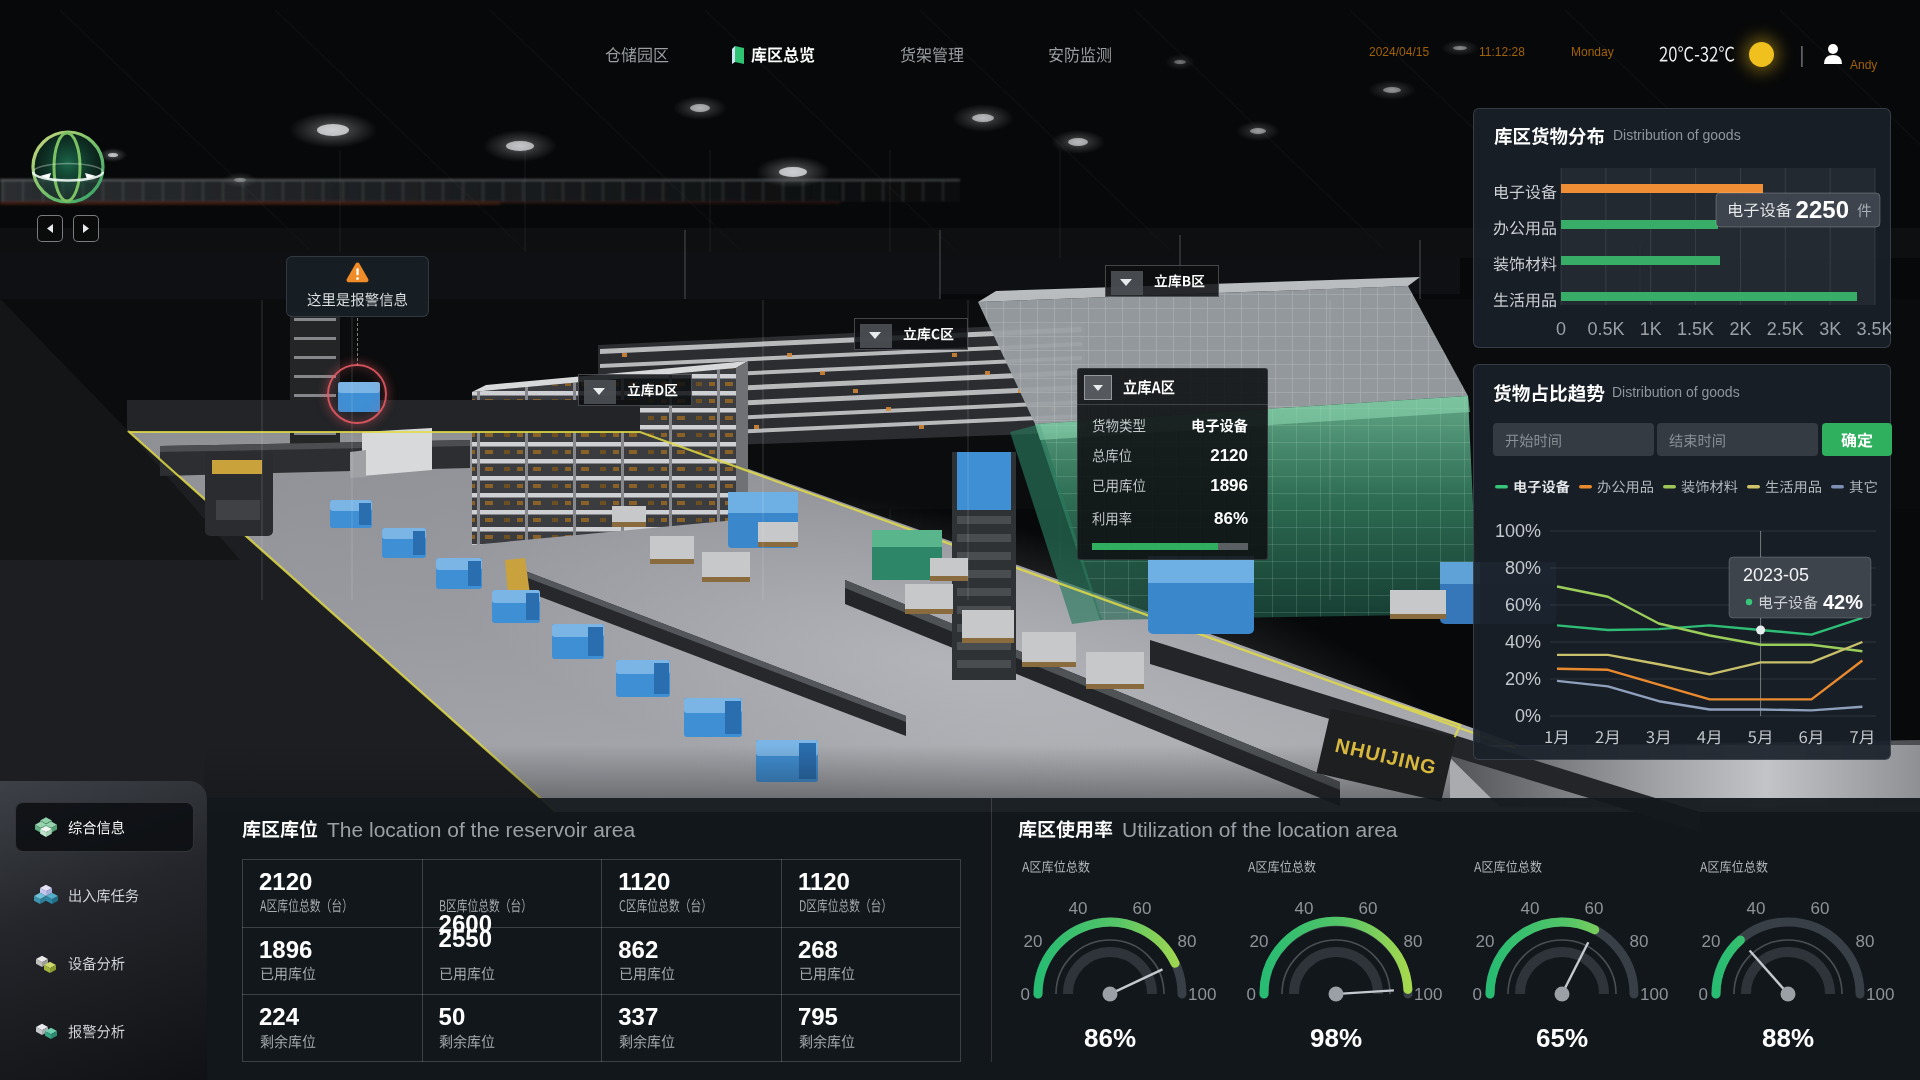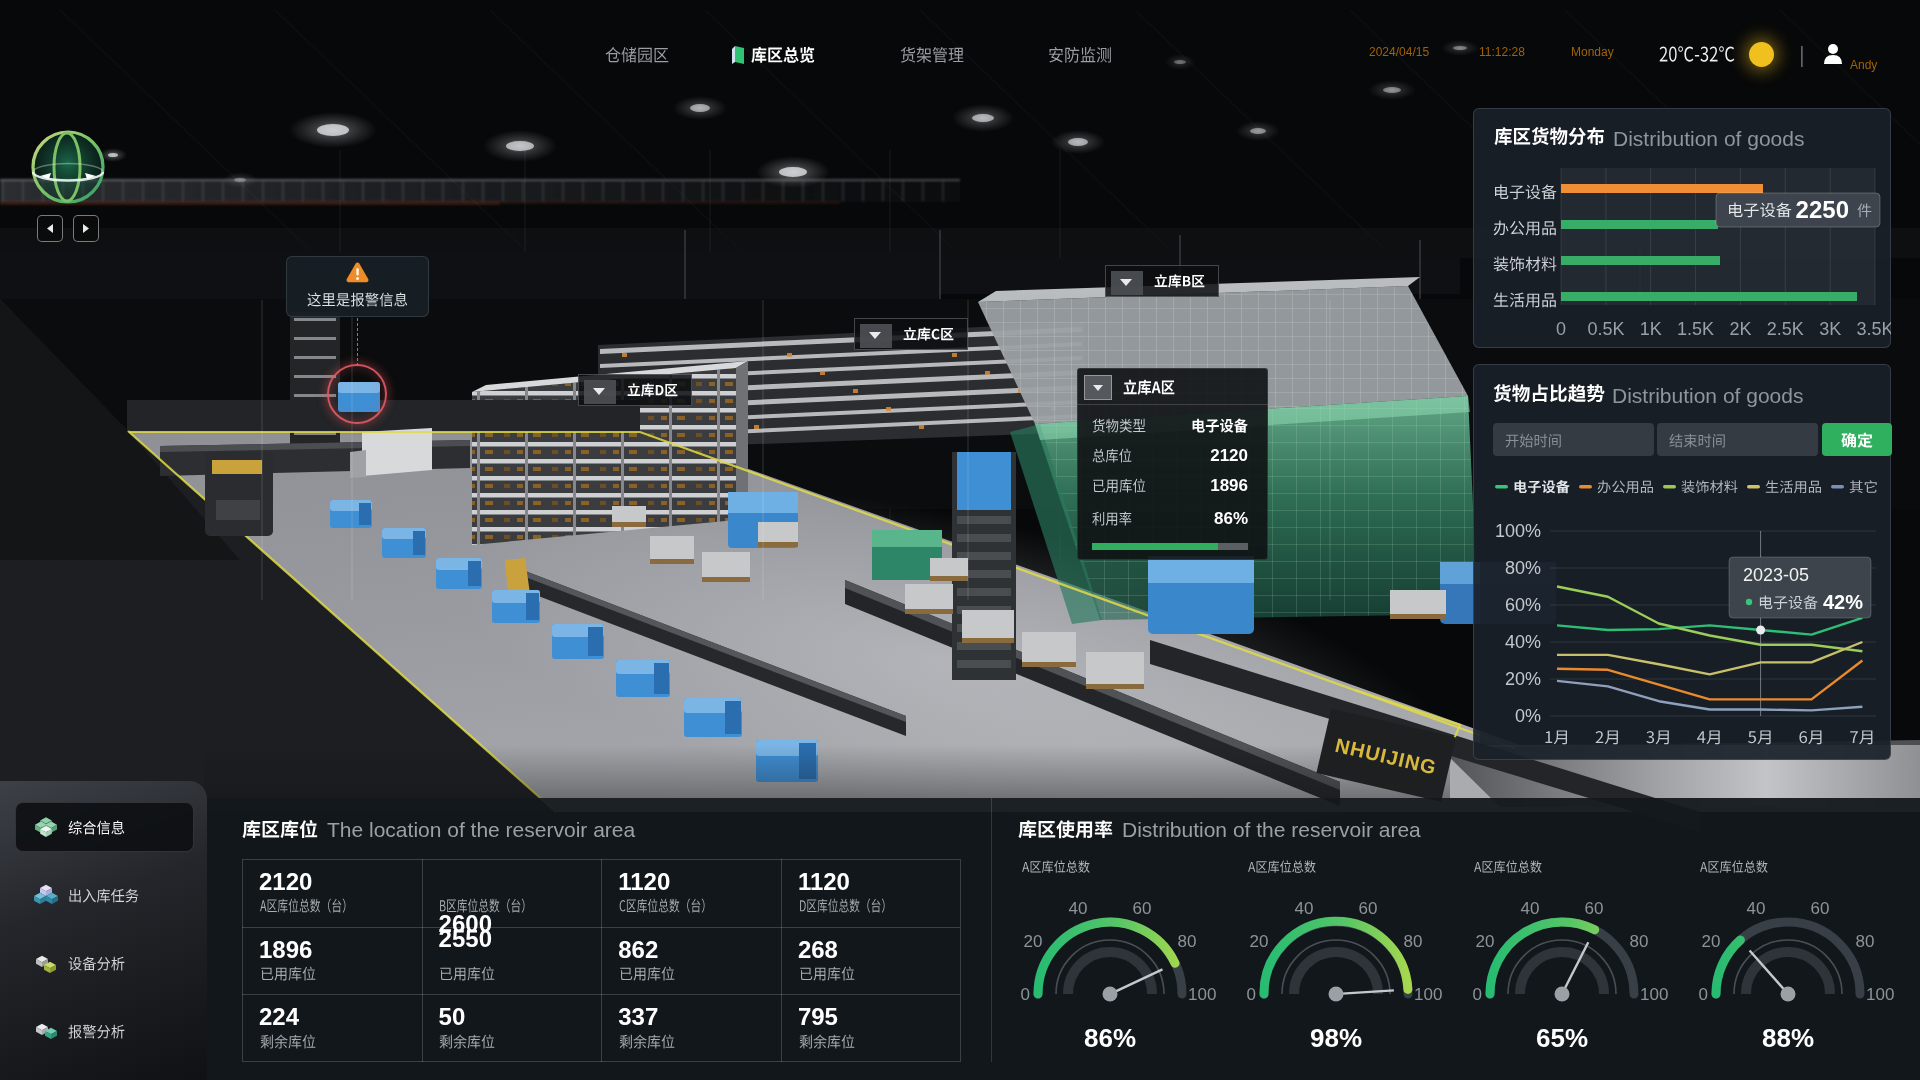--- a/index.html
+++ b/index.html
@@ -1,21 +1,21 @@
 <!DOCTYPE html>
 <html><head><meta charset="utf-8">
 <style>
 * { margin:0; padding:0; box-sizing:border-box; }
 html,body { width:1920px; height:1080px; overflow:hidden; background:#060708;
   font-family:"Liberation Sans", sans-serif; }
 .abs { position:absolute; }
 #stage { position:relative; width:1920px; height:1080px; }
 .tr { color:#a16207; font-size:12px; }
 .panel { background:rgba(26,33,41,0.92); border:1px solid rgba(130,140,150,0.28); border-radius:6px; }
-.psub { color:#8f969b; font-size:21px; }
+.psub { color:#8f969b; font-size:14px; }
 .zlabel { position:absolute; height:32px; background:rgba(12,14,16,0.85); border:1px solid rgba(150,155,160,0.4); }
 .zbtn { position:absolute; left:5px; top:5px; width:32px; height:24px; background:rgba(76,80,84,0.9); }
 .gval { position:absolute; color:#fff; font-size:26px; font-weight:600; width:120px; text-align:center; }
 .tnum { position:absolute; color:#fff; font-size:24px; font-weight:bold; }
 </style></head><body>
 <div id="stage">
 <svg class="abs" style="left:0;top:0" width="1920" height="1080" viewBox="0 0 1920 1080">
 <defs>
 <radialGradient id="lamp" cx="0.5" cy="0.5" r="0.5">
  <stop offset="0" stop-color="rgba(250,250,252,0.9)"></stop>
@@ -700,21 +700,21 @@
     </svg>
 <div class="abs" style="left:780.9px;top:994.3px;width:1px;height:67.7px;background:rgba(255,255,255,0.18)"></div>
 <div class="abs" style="left:780.9px;top:994.3px;width:179.6px;height:1px;background:rgba(255,255,255,0.18)"></div>
 <div class="tnum" style="left:797.9px;top:1003.3px">795</div>
 <svg class="abs" style="left:798.5px;top:1031.5px" width="56.0" height="19.5" viewBox="0 0 56.0 19.5">
       <path fill="#a9aeb3" transform="translate(0,15.3) scale(0.01400,-0.01500)" d="M689 720H757V165H689ZM194 552H253V234H194ZM847 830H920V16Q920 -19 910 -37Q901 -55 879 -65Q857 -73 820 -75Q783 -78 722 -78Q720 -63 713 -43Q707 -22 698 -6Q742 -7 777 -7Q812 -8 824 -7Q837 -6 842 -2Q847 3 847 16ZM72 480H225V425H72ZM55 644H644V580H55ZM313 768 384 779V-75H313ZM56 319Q90 326 133 336Q175 345 224 357L230 307Q189 295 149 285Q110 274 73 263ZM324 298 378 278Q345 215 297 153Q250 92 196 40Q143 -12 92 -47Q87 -38 78 -27Q69 -17 60 -7Q50 3 42 9Q93 39 146 85Q199 132 246 187Q293 243 324 298ZM585 503 629 460Q596 438 556 418Q515 399 480 386Q477 395 471 407Q466 420 460 428Q494 444 529 464Q564 484 585 503ZM545 836 598 781Q551 766 492 754Q432 743 366 734Q300 726 233 721Q166 715 103 713Q101 725 95 742Q90 760 83 772Q144 776 209 781Q273 787 336 795Q399 803 452 813Q506 823 545 836ZM441 552H498V313Q498 299 501 295Q505 291 518 291Q522 291 533 291Q544 291 556 291Q567 291 572 291Q580 291 584 296Q588 300 590 316Q593 331 594 362Q602 355 617 350Q631 344 643 341Q639 282 625 261Q611 240 580 240Q574 240 559 240Q545 240 530 240Q516 240 510 240Q468 240 454 255Q441 270 441 313ZM365 266Q380 257 407 239Q434 221 466 198Q499 176 531 153Q562 131 588 112Q613 93 626 84L584 22Q569 36 544 58Q518 79 489 103Q459 127 429 151Q398 175 371 195Q345 215 327 227ZM1239 534H1760V465H1239ZM1095 338H1913V267H1095ZM1647 170 1708 208Q1747 178 1788 142Q1830 105 1867 69Q1903 33 1926 4L1861 -40Q1839 -11 1804 26Q1768 63 1727 101Q1686 139 1647 170ZM1273 205 1343 179Q1313 138 1275 97Q1236 56 1195 20Q1154 -16 1115 -43Q1109 -36 1098 -27Q1088 -17 1077 -8Q1065 2 1057 7Q1116 45 1175 97Q1233 150 1273 205ZM1465 504H1544V10Q1544 -23 1534 -40Q1524 -58 1500 -67Q1477 -76 1438 -78Q1399 -81 1339 -80Q1337 -69 1332 -57Q1327 -44 1321 -31Q1315 -18 1309 -8Q1340 -9 1367 -9Q1395 -10 1415 -9Q1436 -9 1444 -9Q1456 -8 1460 -4Q1465 -0 1465 11ZM1503 850 1561 817Q1503 741 1423 670Q1343 599 1254 539Q1165 480 1077 437Q1068 451 1054 469Q1039 486 1025 499Q1114 538 1203 592Q1292 647 1371 713Q1449 779 1503 850ZM1537 803Q1628 701 1739 633Q1850 565 1978 513Q1964 501 1950 484Q1935 466 1927 449Q1841 488 1762 534Q1684 579 1613 638Q1542 696 1476 771ZM2260 549H2912V481H2260ZM2232 144H2954V74H2232ZM2593 432H2667V-79H2593ZM2325 245Q2323 253 2319 266Q2314 280 2309 294Q2304 308 2299 318Q2313 321 2326 337Q2339 352 2354 377Q2362 388 2378 416Q2393 443 2412 480Q2431 518 2449 561Q2468 604 2482 648L2559 621Q2534 561 2503 500Q2473 440 2440 385Q2407 331 2375 287V286Q2375 286 2367 282Q2360 278 2350 271Q2340 265 2332 258Q2325 251 2325 245ZM2325 245V304L2368 327H2888L2888 259H2419Q2381 259 2356 255Q2332 251 2325 245ZM2158 739H2952V668H2158ZM2121 739H2195V450Q2195 392 2192 323Q2188 254 2178 181Q2168 109 2148 41Q2128 -27 2095 -85Q2089 -78 2077 -69Q2065 -61 2053 -53Q2041 -45 2031 -42Q2062 12 2080 75Q2098 137 2107 203Q2116 269 2118 333Q2121 396 2121 450ZM2469 821 2542 840Q2562 814 2580 781Q2598 747 2606 723L2529 700Q2522 724 2506 759Q2489 793 2469 821ZM3369 658H3914V585H3369ZM3435 509 3503 525Q3516 472 3527 414Q3539 356 3549 299Q3559 242 3566 191Q3573 140 3577 102L3503 80Q3500 120 3493 172Q3487 224 3477 282Q3468 340 3457 399Q3446 457 3435 509ZM3774 532 3853 519Q3842 457 3829 388Q3816 319 3801 250Q3786 181 3770 119Q3755 56 3740 6L3674 21Q3689 72 3703 136Q3718 199 3731 269Q3745 339 3756 407Q3767 475 3774 532ZM3326 34H3955V-38H3326ZM3570 828 3641 847Q3655 810 3669 766Q3684 723 3692 691L3617 669Q3611 701 3598 746Q3584 791 3570 828ZM3286 836 3357 815Q3324 730 3281 648Q3237 565 3186 492Q3135 419 3081 363Q3077 372 3069 386Q3062 400 3053 415Q3045 429 3038 437Q3087 486 3133 550Q3179 614 3219 687Q3258 761 3286 836ZM3180 579 3254 653 3255 652V-78H3180Z"></path>
     </svg>
 <svg class="abs" style="left:1018.0px;top:816.6px" width="95.0" height="24.7" viewBox="0 0 95.0 24.7">
       <path fill="#ffffff" transform="translate(0,19.4) scale(0.01900,-0.01900)" d="M267 557H925V450H267ZM242 147H958V38H242ZM574 418H694V-89H574ZM324 212Q321 225 314 246Q307 266 299 289Q291 311 284 327Q299 331 313 346Q327 360 343 385Q351 396 365 422Q379 449 397 485Q415 522 432 564Q449 607 462 649L587 610Q563 549 531 489Q499 428 465 374Q431 319 397 276V274Q397 274 386 268Q375 261 361 251Q346 241 335 231Q324 220 324 212ZM324 212V301L383 334H891L890 228H425Q389 228 360 224Q331 220 324 212ZM169 756H960V644H169ZM111 756H230V474Q230 413 226 339Q223 265 212 187Q201 110 179 37Q158 -35 123 -93Q113 -82 94 -69Q75 -55 55 -43Q35 -30 21 -25Q52 29 70 92Q88 156 97 223Q106 290 108 354Q111 419 111 474ZM461 828 582 854Q599 827 612 792Q626 757 631 731L505 700Q502 725 489 762Q477 798 461 828ZM1718 659 1831 613Q1767 508 1683 413Q1598 317 1504 237Q1409 157 1313 98Q1303 110 1287 128Q1270 145 1252 162Q1234 179 1221 190Q1320 242 1412 315Q1504 388 1583 476Q1662 564 1718 659ZM1263 555 1346 628Q1409 579 1481 523Q1553 466 1625 406Q1697 347 1759 291Q1822 235 1864 188L1770 99Q1731 146 1671 203Q1612 261 1541 322Q1471 384 1400 444Q1328 504 1263 555ZM1931 806V691H1200V54H1958V-61H1082V806ZM2332 751H2969V643H2332ZM2462 475V376H2827V475ZM2353 572H2943V278H2353ZM2447 267Q2493 196 2569 144Q2645 93 2750 62Q2855 31 2985 19Q2972 6 2959 -13Q2945 -32 2933 -52Q2922 -72 2914 -88Q2779 -70 2672 -29Q2564 11 2484 78Q2405 144 2349 238ZM2584 843H2703V387Q2703 326 2695 267Q2687 209 2666 156Q2646 102 2608 56Q2570 10 2510 -27Q2450 -64 2364 -89Q2358 -76 2345 -58Q2331 -39 2317 -20Q2303 -2 2290 10Q2371 28 2424 57Q2478 85 2510 122Q2542 159 2558 201Q2574 244 2579 291Q2584 338 2584 388ZM2256 852 2367 816Q2333 731 2287 647Q2240 562 2187 486Q2133 411 2076 354Q2071 369 2060 392Q2049 415 2036 439Q2023 463 2013 477Q2061 523 2106 583Q2152 643 2190 712Q2228 781 2256 852ZM2158 574 2272 688 2272 687V-92H2158ZM3211 783H3824V668H3211ZM3211 552H3826V440H3211ZM3209 316H3830V203H3209ZM3142 783H3260V423Q3260 364 3255 294Q3250 224 3235 154Q3221 83 3192 19Q3164 -45 3118 -95Q3109 -83 3091 -68Q3073 -53 3055 -39Q3036 -25 3023 -17Q3064 28 3088 83Q3112 137 3124 195Q3135 254 3138 312Q3142 371 3142 424ZM3782 783H3902V52Q3902 4 3890 -23Q3878 -49 3847 -63Q3817 -77 3770 -81Q3723 -85 3654 -84Q3651 -60 3639 -26Q3627 8 3615 31Q3644 30 3673 29Q3702 29 3725 29Q3747 29 3757 29Q3771 29 3777 34Q3782 39 3782 53ZM3450 737H3571V-77H3450ZM4436 273H4564V-88H4436ZM4043 206H4958V95H4043ZM4069 770H4944V661H4069ZM4817 643 4917 585Q4883 551 4846 518Q4808 486 4776 463L4688 517Q4709 534 4732 555Q4756 577 4779 600Q4801 623 4817 643ZM4549 438 4636 469Q4657 442 4678 410Q4699 377 4716 346Q4734 315 4742 289L4649 254Q4641 279 4626 311Q4610 343 4590 377Q4570 410 4549 438ZM4040 354Q4088 372 4154 399Q4221 426 4290 455L4313 368Q4259 339 4202 310Q4146 282 4098 258ZM4068 575 4148 639Q4174 625 4203 606Q4232 587 4258 568Q4285 549 4302 532L4217 461Q4202 478 4177 498Q4152 518 4123 539Q4095 559 4068 575ZM4669 391 4751 456Q4783 439 4821 416Q4859 393 4893 370Q4928 346 4951 327L4863 256Q4843 275 4810 299Q4777 323 4739 348Q4702 372 4669 391ZM4345 463Q4342 473 4337 490Q4331 508 4325 526Q4318 544 4312 557Q4324 559 4336 568Q4347 578 4359 591Q4367 600 4384 622Q4401 645 4421 676Q4441 707 4456 740L4554 700Q4524 649 4482 599Q4441 549 4402 514V512Q4402 512 4393 507Q4385 502 4374 495Q4363 487 4354 478Q4345 470 4345 463ZM4345 463 4344 540 4394 570 4579 576Q4573 556 4568 529Q4563 502 4561 485Q4500 482 4461 479Q4422 476 4400 474Q4377 471 4365 468Q4352 465 4345 463ZM4326 262Q4323 272 4318 290Q4312 307 4306 326Q4300 345 4294 359Q4313 362 4333 375Q4353 388 4380 409Q4394 420 4421 444Q4448 468 4482 502Q4516 536 4551 576Q4586 615 4616 656L4706 602Q4636 519 4552 443Q4469 367 4387 312V309Q4387 309 4378 304Q4368 299 4356 292Q4344 285 4335 277Q4326 269 4326 262ZM4326 262 4323 340 4374 372 4674 394Q4670 374 4668 348Q4665 323 4665 306Q4563 297 4501 290Q4439 284 4404 279Q4369 275 4352 271Q4336 267 4326 262ZM4409 827 4531 855Q4549 831 4568 802Q4586 772 4596 750L4470 714Q4462 737 4444 769Q4426 801 4409 827Z"></path>
     </svg>
-<div class="abs" style="left:1122px;top:818px;color:#9aa0a6;font-size:21px">Distribution of the reservoir area</div>
+<div class="abs" style="left:1122px;top:818px;color:#9aa0a6;font-size:21px">Utilization of the location area</div>
 <svg class="abs" style="left:1022.0px;top:858.2px" width="68.0" height="17.6" viewBox="0 0 68.0 17.6">
       <path fill="#b3b9be" transform="translate(0,13.8) scale(0.01213,-0.01350)" d="M4 0 252 733H355L604 0H506L378 410Q358 473 340 533Q322 594 304 658H300Q283 594 265 533Q246 473 227 410L97 0ZM133 224V297H471V224ZM1339 665 1409 637Q1345 527 1261 426Q1178 326 1084 241Q991 156 893 92Q887 100 876 110Q866 121 854 132Q843 143 833 149Q933 209 1027 289Q1120 370 1200 466Q1280 562 1339 665ZM866 585 920 629Q987 575 1061 512Q1134 449 1205 383Q1277 318 1337 257Q1398 197 1440 147L1380 92Q1341 142 1281 204Q1222 265 1152 332Q1081 399 1008 464Q935 529 866 585ZM1534 786V713H778V22H1560V-50H705V786ZM1868 549H2519V481H1868ZM1840 144H2561V74H1840ZM2200 432H2274V-79H2200ZM1932 245Q1931 253 1926 266Q1922 280 1917 294Q1912 308 1907 318Q1920 321 1933 337Q1946 352 1962 377Q1970 388 1985 416Q2000 443 2019 480Q2039 518 2057 561Q2075 604 2090 648L2167 621Q2141 561 2111 500Q2081 440 2048 385Q2015 331 1982 287V286Q1982 286 1975 282Q1967 278 1957 271Q1947 265 1940 258Q1932 251 1932 245ZM1932 245V304L1976 327H2496L2495 259H2027Q1988 259 1964 255Q1939 251 1932 245ZM1765 739H2560V668H1765ZM1728 739H1803V450Q1803 392 1799 323Q1796 254 1786 181Q1775 109 1755 41Q1736 -27 1703 -85Q1696 -78 1684 -69Q1672 -61 1660 -53Q1648 -45 1639 -42Q1670 12 1688 75Q1706 137 1715 203Q1723 269 1726 333Q1728 396 1728 450ZM2077 821 2150 840Q2170 814 2188 781Q2206 747 2213 723L2136 700Q2130 724 2113 759Q2096 793 2077 821ZM2976 658H3521V585H2976ZM3042 509 3110 525Q3123 472 3135 414Q3146 356 3156 299Q3166 242 3174 191Q3181 140 3185 102L3110 80Q3107 120 3101 172Q3094 224 3085 282Q3076 340 3065 399Q3054 457 3042 509ZM3382 532 3461 519Q3450 457 3437 388Q3423 319 3408 250Q3394 181 3378 119Q3362 56 3348 6L3282 21Q3296 72 3311 136Q3325 199 3339 269Q3352 339 3363 407Q3375 475 3382 532ZM2934 34H3562V-38H2934ZM3177 828 3248 847Q3262 810 3277 766Q3292 723 3299 691L3225 669Q3219 701 3205 746Q3192 791 3177 828ZM2894 836 2964 815Q2932 730 2888 648Q2844 565 2793 492Q2743 419 2688 363Q2685 372 2677 386Q2669 400 2661 415Q2652 429 2645 437Q2695 486 2741 550Q2787 614 2826 687Q2866 761 2894 836ZM2787 579 2862 653 2862 652V-78H2787ZM4366 214 4424 247Q4454 214 4482 175Q4510 136 4533 98Q4555 60 4566 28L4504 -10Q4494 21 4472 60Q4451 99 4423 139Q4395 179 4366 214ZM4020 269 4073 311Q4107 290 4141 261Q4176 233 4206 204Q4236 176 4254 152L4199 104Q4181 129 4151 158Q4121 188 4087 217Q4053 247 4020 269ZM3889 241H3967V35Q3967 13 3981 6Q3995 -1 4043 -1Q4051 -1 4072 -1Q4093 -1 4119 -1Q4146 -1 4174 -1Q4201 -1 4224 -1Q4246 -1 4258 -1Q4283 -1 4295 6Q4308 13 4313 35Q4318 57 4320 101Q4329 95 4342 90Q4354 85 4367 80Q4381 76 4391 74Q4386 17 4374 -14Q4362 -46 4336 -57Q4310 -69 4264 -69Q4256 -69 4233 -69Q4210 -69 4180 -69Q4150 -69 4120 -69Q4091 -69 4068 -69Q4046 -69 4039 -69Q3979 -69 3947 -60Q3914 -51 3901 -29Q3889 -6 3889 34ZM3745 225 3815 212Q3802 151 3778 86Q3753 21 3720 -24L3650 9Q3672 34 3690 70Q3708 106 3722 146Q3736 187 3745 225ZM3865 806 3929 836Q3962 797 3992 750Q4023 704 4036 668L3968 633Q3960 657 3944 687Q3928 717 3907 748Q3887 780 3865 806ZM4291 839 4368 808Q4336 751 4300 692Q4263 633 4231 590L4169 620Q4191 649 4213 688Q4236 726 4256 766Q4277 806 4291 839ZM3873 567V391H4344V567ZM3793 638H4427V319H3793ZM4678 323H5061V260H4678ZM4658 654H5139V592H4658ZM5050 821 5114 793Q5092 759 5068 724Q5044 689 5024 664L4975 688Q4988 706 5002 729Q5016 753 5029 777Q5042 802 5050 821ZM4864 841H4934V404H4864ZM4695 793 4750 815Q4772 785 4790 749Q4808 713 4815 686L4758 661Q4751 687 4733 725Q4715 762 4695 793ZM4866 628 4917 598Q4893 557 4855 515Q4818 473 4774 437Q4731 402 4687 378Q4681 391 4669 408Q4658 425 4647 435Q4689 454 4730 484Q4772 514 4808 552Q4844 590 4866 628ZM4924 607Q4937 600 4964 583Q4990 567 5020 548Q5050 529 5075 513Q5100 497 5111 489L5069 435Q5056 447 5032 466Q5009 485 4981 506Q4953 527 4928 545Q4903 564 4887 574ZM5219 646H5555V576H5219ZM5236 832 5305 821Q5291 725 5269 637Q5246 548 5216 471Q5185 395 5145 337Q5140 343 5130 352Q5119 361 5108 369Q5097 378 5089 383Q5128 436 5156 507Q5185 578 5204 661Q5224 744 5236 832ZM5421 606 5491 599Q5468 430 5423 300Q5377 171 5299 77Q5222 -18 5100 -83Q5097 -75 5090 -64Q5083 -52 5074 -40Q5066 -29 5059 -22Q5174 34 5247 121Q5319 207 5360 328Q5401 449 5421 606ZM5255 583Q5278 450 5319 332Q5360 214 5425 126Q5489 37 5579 -12Q5566 -22 5552 -40Q5538 -57 5529 -71Q5435 -14 5369 81Q5303 176 5261 301Q5218 427 5193 572ZM4718 153 4765 198Q4817 178 4874 151Q4931 124 4982 96Q5033 68 5067 43L5020 -6Q4987 19 4936 48Q4885 78 4828 105Q4770 133 4718 153ZM5036 323H5049L5062 326L5102 309Q5071 201 5009 126Q4947 50 4864 2Q4780 -45 4684 -72Q4679 -59 4669 -41Q4658 -24 4649 -14Q4738 7 4816 48Q4895 90 4952 156Q5010 221 5036 312ZM4718 153Q4740 184 4763 224Q4785 264 4806 307Q4827 349 4841 387L4907 375Q4892 334 4871 291Q4850 248 4828 209Q4806 170 4786 140Z"></path>
     </svg>
 <svg class="abs" style="left:1248.0px;top:858.2px" width="68.0" height="17.6" viewBox="0 0 68.0 17.6">
       <path fill="#b3b9be" transform="translate(0,13.8) scale(0.01213,-0.01350)" d="M4 0 252 733H355L604 0H506L378 410Q358 473 340 533Q322 594 304 658H300Q283 594 265 533Q246 473 227 410L97 0ZM133 224V297H471V224ZM1339 665 1409 637Q1345 527 1261 426Q1178 326 1084 241Q991 156 893 92Q887 100 876 110Q866 121 854 132Q843 143 833 149Q933 209 1027 289Q1120 370 1200 466Q1280 562 1339 665ZM866 585 920 629Q987 575 1061 512Q1134 449 1205 383Q1277 318 1337 257Q1398 197 1440 147L1380 92Q1341 142 1281 204Q1222 265 1152 332Q1081 399 1008 464Q935 529 866 585ZM1534 786V713H778V22H1560V-50H705V786ZM1868 549H2519V481H1868ZM1840 144H2561V74H1840ZM2200 432H2274V-79H2200ZM1932 245Q1931 253 1926 266Q1922 280 1917 294Q1912 308 1907 318Q1920 321 1933 337Q1946 352 1962 377Q1970 388 1985 416Q2000 443 2019 480Q2039 518 2057 561Q2075 604 2090 648L2167 621Q2141 561 2111 500Q2081 440 2048 385Q2015 331 1982 287V286Q1982 286 1975 282Q1967 278 1957 271Q1947 265 1940 258Q1932 251 1932 245ZM1932 245V304L1976 327H2496L2495 259H2027Q1988 259 1964 255Q1939 251 1932 245ZM1765 739H2560V668H1765ZM1728 739H1803V450Q1803 392 1799 323Q1796 254 1786 181Q1775 109 1755 41Q1736 -27 1703 -85Q1696 -78 1684 -69Q1672 -61 1660 -53Q1648 -45 1639 -42Q1670 12 1688 75Q1706 137 1715 203Q1723 269 1726 333Q1728 396 1728 450ZM2077 821 2150 840Q2170 814 2188 781Q2206 747 2213 723L2136 700Q2130 724 2113 759Q2096 793 2077 821ZM2976 658H3521V585H2976ZM3042 509 3110 525Q3123 472 3135 414Q3146 356 3156 299Q3166 242 3174 191Q3181 140 3185 102L3110 80Q3107 120 3101 172Q3094 224 3085 282Q3076 340 3065 399Q3054 457 3042 509ZM3382 532 3461 519Q3450 457 3437 388Q3423 319 3408 250Q3394 181 3378 119Q3362 56 3348 6L3282 21Q3296 72 3311 136Q3325 199 3339 269Q3352 339 3363 407Q3375 475 3382 532ZM2934 34H3562V-38H2934ZM3177 828 3248 847Q3262 810 3277 766Q3292 723 3299 691L3225 669Q3219 701 3205 746Q3192 791 3177 828ZM2894 836 2964 815Q2932 730 2888 648Q2844 565 2793 492Q2743 419 2688 363Q2685 372 2677 386Q2669 400 2661 415Q2652 429 2645 437Q2695 486 2741 550Q2787 614 2826 687Q2866 761 2894 836ZM2787 579 2862 653 2862 652V-78H2787ZM4366 214 4424 247Q4454 214 4482 175Q4510 136 4533 98Q4555 60 4566 28L4504 -10Q4494 21 4472 60Q4451 99 4423 139Q4395 179 4366 214ZM4020 269 4073 311Q4107 290 4141 261Q4176 233 4206 204Q4236 176 4254 152L4199 104Q4181 129 4151 158Q4121 188 4087 217Q4053 247 4020 269ZM3889 241H3967V35Q3967 13 3981 6Q3995 -1 4043 -1Q4051 -1 4072 -1Q4093 -1 4119 -1Q4146 -1 4174 -1Q4201 -1 4224 -1Q4246 -1 4258 -1Q4283 -1 4295 6Q4308 13 4313 35Q4318 57 4320 101Q4329 95 4342 90Q4354 85 4367 80Q4381 76 4391 74Q4386 17 4374 -14Q4362 -46 4336 -57Q4310 -69 4264 -69Q4256 -69 4233 -69Q4210 -69 4180 -69Q4150 -69 4120 -69Q4091 -69 4068 -69Q4046 -69 4039 -69Q3979 -69 3947 -60Q3914 -51 3901 -29Q3889 -6 3889 34ZM3745 225 3815 212Q3802 151 3778 86Q3753 21 3720 -24L3650 9Q3672 34 3690 70Q3708 106 3722 146Q3736 187 3745 225ZM3865 806 3929 836Q3962 797 3992 750Q4023 704 4036 668L3968 633Q3960 657 3944 687Q3928 717 3907 748Q3887 780 3865 806ZM4291 839 4368 808Q4336 751 4300 692Q4263 633 4231 590L4169 620Q4191 649 4213 688Q4236 726 4256 766Q4277 806 4291 839ZM3873 567V391H4344V567ZM3793 638H4427V319H3793ZM4678 323H5061V260H4678ZM4658 654H5139V592H4658ZM5050 821 5114 793Q5092 759 5068 724Q5044 689 5024 664L4975 688Q4988 706 5002 729Q5016 753 5029 777Q5042 802 5050 821ZM4864 841H4934V404H4864ZM4695 793 4750 815Q4772 785 4790 749Q4808 713 4815 686L4758 661Q4751 687 4733 725Q4715 762 4695 793ZM4866 628 4917 598Q4893 557 4855 515Q4818 473 4774 437Q4731 402 4687 378Q4681 391 4669 408Q4658 425 4647 435Q4689 454 4730 484Q4772 514 4808 552Q4844 590 4866 628ZM4924 607Q4937 600 4964 583Q4990 567 5020 548Q5050 529 5075 513Q5100 497 5111 489L5069 435Q5056 447 5032 466Q5009 485 4981 506Q4953 527 4928 545Q4903 564 4887 574ZM5219 646H5555V576H5219ZM5236 832 5305 821Q5291 725 5269 637Q5246 548 5216 471Q5185 395 5145 337Q5140 343 5130 352Q5119 361 5108 369Q5097 378 5089 383Q5128 436 5156 507Q5185 578 5204 661Q5224 744 5236 832ZM5421 606 5491 599Q5468 430 5423 300Q5377 171 5299 77Q5222 -18 5100 -83Q5097 -75 5090 -64Q5083 -52 5074 -40Q5066 -29 5059 -22Q5174 34 5247 121Q5319 207 5360 328Q5401 449 5421 606ZM5255 583Q5278 450 5319 332Q5360 214 5425 126Q5489 37 5579 -12Q5566 -22 5552 -40Q5538 -57 5529 -71Q5435 -14 5369 81Q5303 176 5261 301Q5218 427 5193 572ZM4718 153 4765 198Q4817 178 4874 151Q4931 124 4982 96Q5033 68 5067 43L5020 -6Q4987 19 4936 48Q4885 78 4828 105Q4770 133 4718 153ZM5036 323H5049L5062 326L5102 309Q5071 201 5009 126Q4947 50 4864 2Q4780 -45 4684 -72Q4679 -59 4669 -41Q4658 -24 4649 -14Q4738 7 4816 48Q4895 90 4952 156Q5010 221 5036 312ZM4718 153Q4740 184 4763 224Q4785 264 4806 307Q4827 349 4841 387L4907 375Q4892 334 4871 291Q4850 248 4828 209Q4806 170 4786 140Z"></path>
     </svg>
 <svg class="abs" style="left:1474.0px;top:858.2px" width="68.0" height="17.6" viewBox="0 0 68.0 17.6">
       <path fill="#b3b9be" transform="translate(0,13.8) scale(0.01213,-0.01350)" d="M4 0 252 733H355L604 0H506L378 410Q358 473 340 533Q322 594 304 658H300Q283 594 265 533Q246 473 227 410L97 0ZM133 224V297H471V224ZM1339 665 1409 637Q1345 527 1261 426Q1178 326 1084 241Q991 156 893 92Q887 100 876 110Q866 121 854 132Q843 143 833 149Q933 209 1027 289Q1120 370 1200 466Q1280 562 1339 665ZM866 585 920 629Q987 575 1061 512Q1134 449 1205 383Q1277 318 1337 257Q1398 197 1440 147L1380 92Q1341 142 1281 204Q1222 265 1152 332Q1081 399 1008 464Q935 529 866 585ZM1534 786V713H778V22H1560V-50H705V786ZM1868 549H2519V481H1868ZM1840 144H2561V74H1840ZM2200 432H2274V-79H2200ZM1932 245Q1931 253 1926 266Q1922 280 1917 294Q1912 308 1907 318Q1920 321 1933 337Q1946 352 1962 377Q1970 388 1985 416Q2000 443 2019 480Q2039 518 2057 561Q2075 604 2090 648L2167 621Q2141 561 2111 500Q2081 440 2048 385Q2015 331 1982 287V286Q1982 286 1975 282Q1967 278 1957 271Q1947 265 1940 258Q1932 251 1932 245ZM1932 245V304L1976 327H2496L2495 259H2027Q1988 259 1964 255Q1939 251 1932 245ZM1765 739H2560V668H1765ZM1728 739H1803V450Q1803 392 1799 323Q1796 254 1786 181Q1775 109 1755 41Q1736 -27 1703 -85Q1696 -78 1684 -69Q1672 -61 1660 -53Q1648 -45 1639 -42Q1670 12 1688 75Q1706 137 1715 203Q1723 269 1726 333Q1728 396 1728 450ZM2077 821 2150 840Q2170 814 2188 781Q2206 747 2213 723L2136 700Q2130 724 2113 759Q2096 793 2077 821ZM2976 658H3521V585H2976ZM3042 509 3110 525Q3123 472 3135 414Q3146 356 3156 299Q3166 242 3174 191Q3181 140 3185 102L3110 80Q3107 120 3101 172Q3094 224 3085 282Q3076 340 3065 399Q3054 457 3042 509ZM3382 532 3461 519Q3450 457 3437 388Q3423 319 3408 250Q3394 181 3378 119Q3362 56 3348 6L3282 21Q3296 72 3311 136Q3325 199 3339 269Q3352 339 3363 407Q3375 475 3382 532ZM2934 34H3562V-38H2934ZM3177 828 3248 847Q3262 810 3277 766Q3292 723 3299 691L3225 669Q3219 701 3205 746Q3192 791 3177 828ZM2894 836 2964 815Q2932 730 2888 648Q2844 565 2793 492Q2743 419 2688 363Q2685 372 2677 386Q2669 400 2661 415Q2652 429 2645 437Q2695 486 2741 550Q2787 614 2826 687Q2866 761 2894 836ZM2787 579 2862 653 2862 652V-78H2787ZM4366 214 4424 247Q4454 214 4482 175Q4510 136 4533 98Q4555 60 4566 28L4504 -10Q4494 21 4472 60Q4451 99 4423 139Q4395 179 4366 214ZM4020 269 4073 311Q4107 290 4141 261Q4176 233 4206 204Q4236 176 4254 152L4199 104Q4181 129 4151 158Q4121 188 4087 217Q4053 247 4020 269ZM3889 241H3967V35Q3967 13 3981 6Q3995 -1 4043 -1Q4051 -1 4072 -1Q4093 -1 4119 -1Q4146 -1 4174 -1Q4201 -1 4224 -1Q4246 -1 4258 -1Q4283 -1 4295 6Q4308 13 4313 35Q4318 57 4320 101Q4329 95 4342 90Q4354 85 4367 80Q4381 76 4391 74Q4386 17 4374 -14Q4362 -46 4336 -57Q4310 -69 4264 -69Q4256 -69 4233 -69Q4210 -69 4180 -69Q4150 -69 4120 -69Q4091 -69 4068 -69Q4046 -69 4039 -69Q3979 -69 3947 -60Q3914 -51 3901 -29Q3889 -6 3889 34ZM3745 225 3815 212Q3802 151 3778 86Q3753 21 3720 -24L3650 9Q3672 34 3690 70Q3708 106 3722 146Q3736 187 3745 225ZM3865 806 3929 836Q3962 797 3992 750Q4023 704 4036 668L3968 633Q3960 657 3944 687Q3928 717 3907 748Q3887 780 3865 806ZM4291 839 4368 808Q4336 751 4300 692Q4263 633 4231 590L4169 620Q4191 649 4213 688Q4236 726 4256 766Q4277 806 4291 839ZM3873 567V391H4344V567ZM3793 638H4427V319H3793ZM4678 323H5061V260H4678ZM4658 654H5139V592H4658ZM5050 821 5114 793Q5092 759 5068 724Q5044 689 5024 664L4975 688Q4988 706 5002 729Q5016 753 5029 777Q5042 802 5050 821ZM4864 841H4934V404H4864ZM4695 793 4750 815Q4772 785 4790 749Q4808 713 4815 686L4758 661Q4751 687 4733 725Q4715 762 4695 793ZM4866 628 4917 598Q4893 557 4855 515Q4818 473 4774 437Q4731 402 4687 378Q4681 391 4669 408Q4658 425 4647 435Q4689 454 4730 484Q4772 514 4808 552Q4844 590 4866 628ZM4924 607Q4937 600 4964 583Q4990 567 5020 548Q5050 529 5075 513Q5100 497 5111 489L5069 435Q5056 447 5032 466Q5009 485 4981 506Q4953 527 4928 545Q4903 564 4887 574ZM5219 646H5555V576H5219ZM5236 832 5305 821Q5291 725 5269 637Q5246 548 5216 471Q5185 395 5145 337Q5140 343 5130 352Q5119 361 5108 369Q5097 378 5089 383Q5128 436 5156 507Q5185 578 5204 661Q5224 744 5236 832ZM5421 606 5491 599Q5468 430 5423 300Q5377 171 5299 77Q5222 -18 5100 -83Q5097 -75 5090 -64Q5083 -52 5074 -40Q5066 -29 5059 -22Q5174 34 5247 121Q5319 207 5360 328Q5401 449 5421 606ZM5255 583Q5278 450 5319 332Q5360 214 5425 126Q5489 37 5579 -12Q5566 -22 5552 -40Q5538 -57 5529 -71Q5435 -14 5369 81Q5303 176 5261 301Q5218 427 5193 572ZM4718 153 4765 198Q4817 178 4874 151Q4931 124 4982 96Q5033 68 5067 43L5020 -6Q4987 19 4936 48Q4885 78 4828 105Q4770 133 4718 153ZM5036 323H5049L5062 326L5102 309Q5071 201 5009 126Q4947 50 4864 2Q4780 -45 4684 -72Q4679 -59 4669 -41Q4658 -24 4649 -14Q4738 7 4816 48Q4895 90 4952 156Q5010 221 5036 312ZM4718 153Q4740 184 4763 224Q4785 264 4806 307Q4827 349 4841 387L4907 375Q4892 334 4871 291Q4850 248 4828 209Q4806 170 4786 140Z"></path>
     </svg>
 <svg class="abs" style="left:1700.0px;top:858.2px" width="68.0" height="17.6" viewBox="0 0 68.0 17.6">

